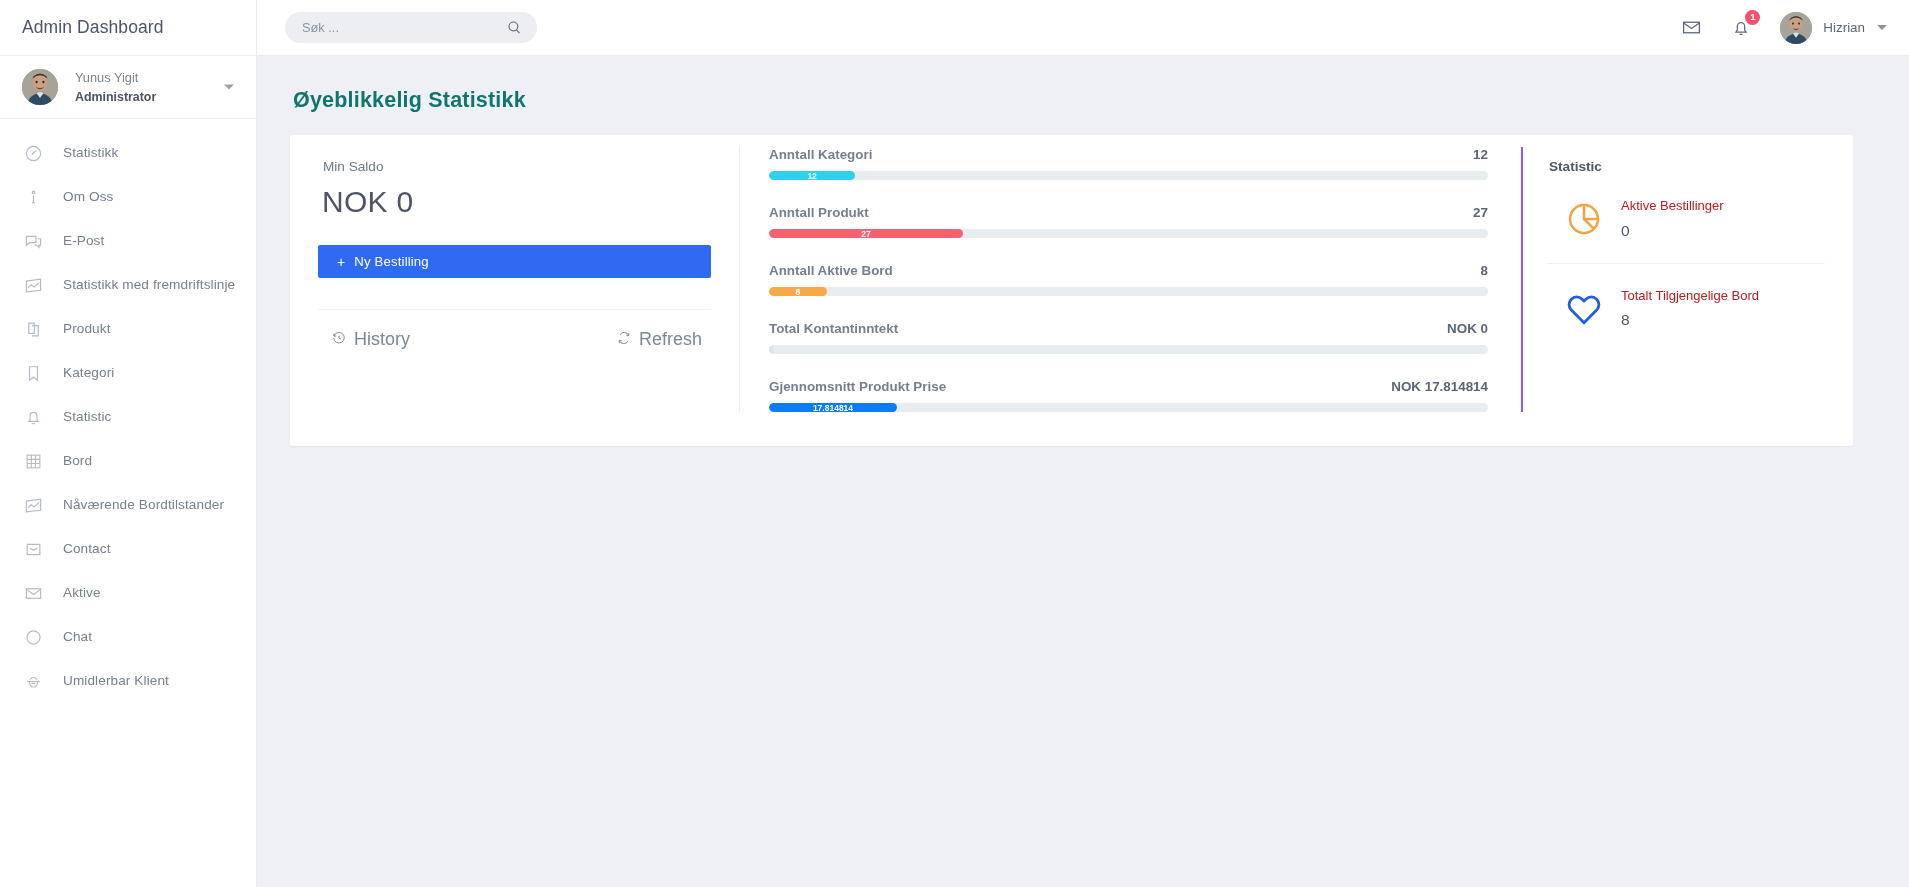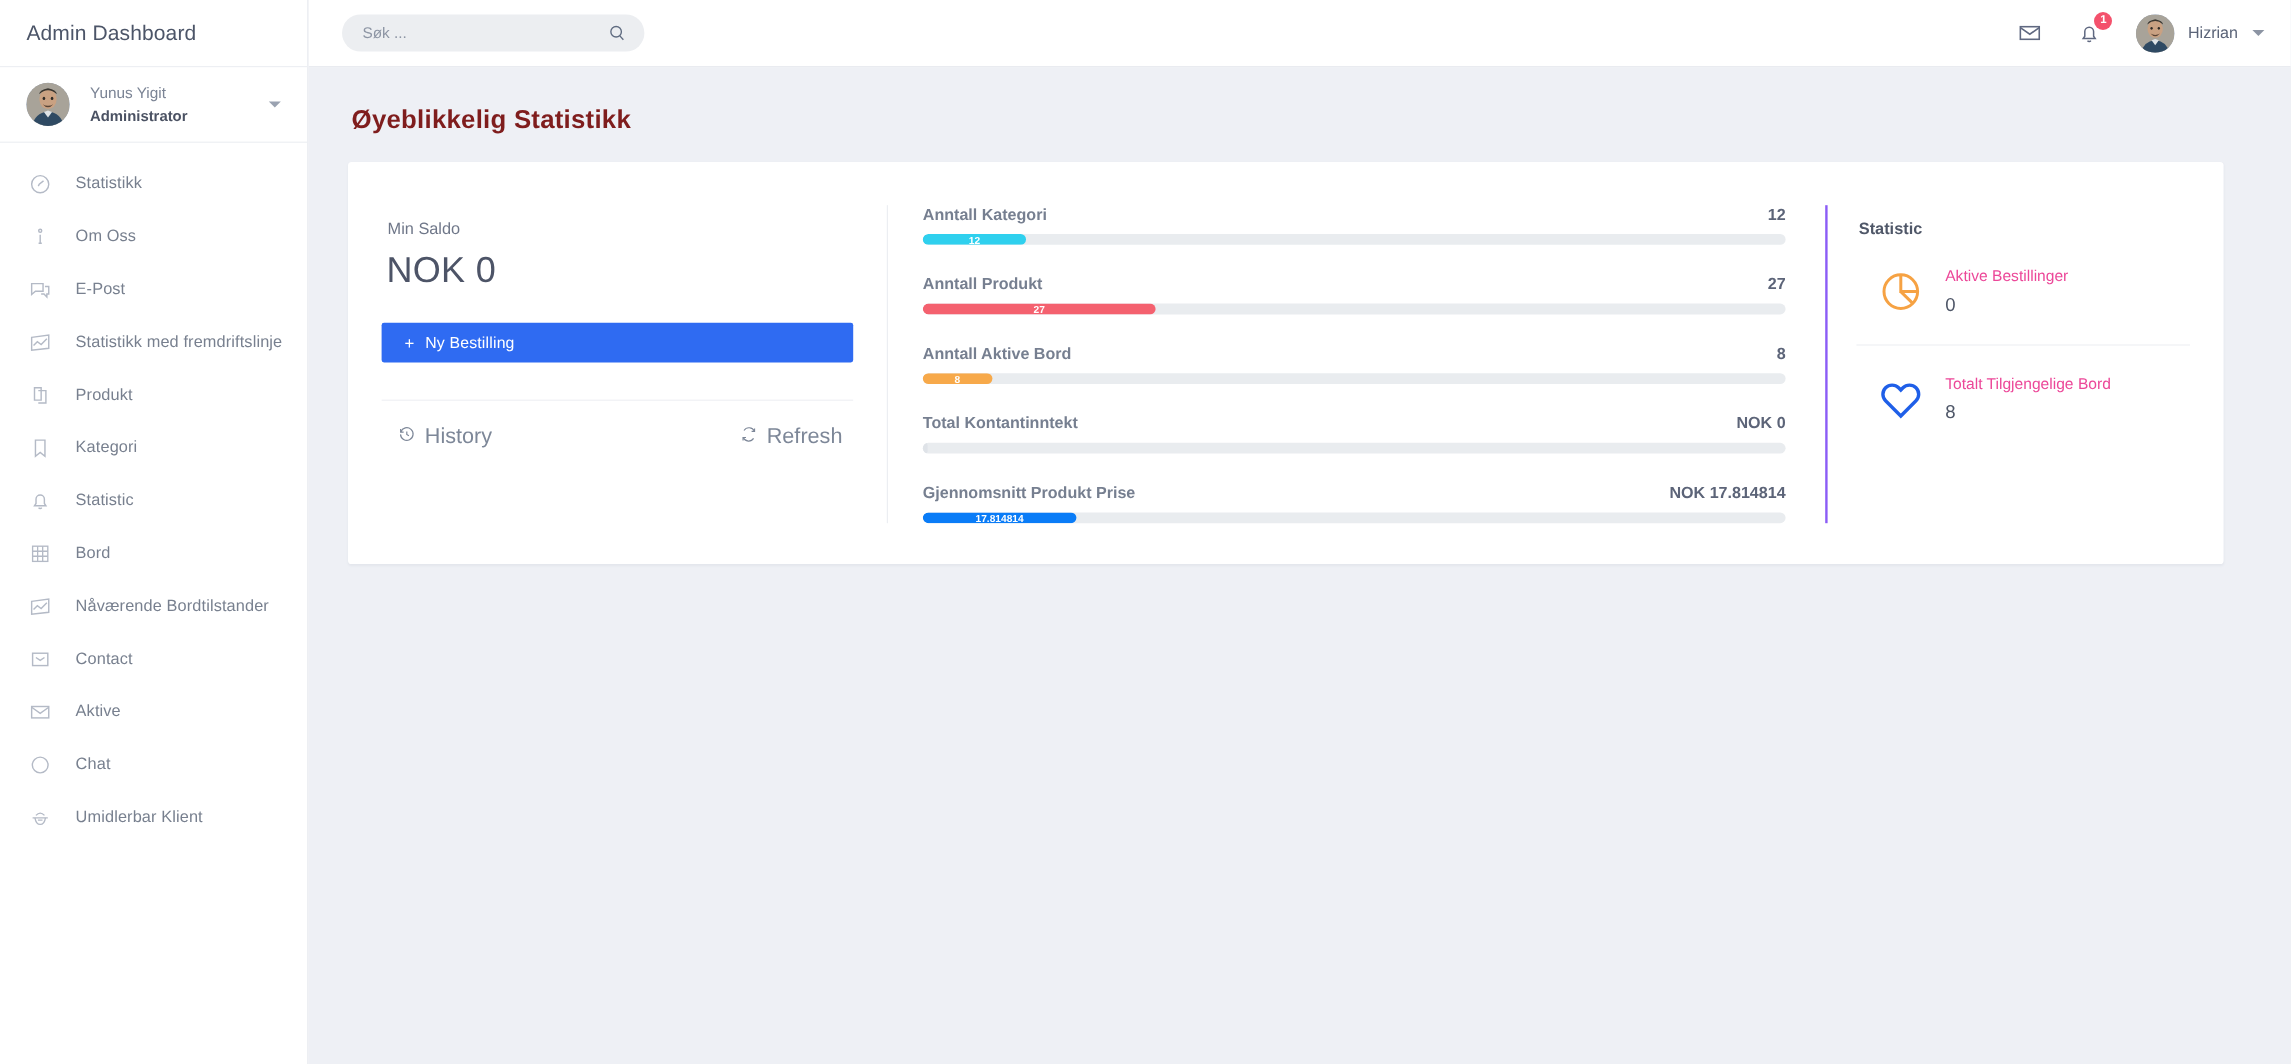--- a/index.html
+++ b/index.html
@@ -208,31 +208,31 @@
 
   
   .content {
     flex: 1;
     padding: 0 56px 0 33px;
     overflow: hidden;
   }
 
   .page-title {
     font-size: 21.5px;
-    color: #7f1d1d;
+    color: #0f766e;
     padding: 32px 0 22px 3px;
     letter-spacing: .2px;
   }
 
   .card {
     background: #ffffff;
     border-radius: 3px;
     box-shadow: 0 1px 2px rgba(60,70,90,.055);
     display: flex;
-    padding: 36px 0 34px 0;
+    padding: 12px 0 34px 0;
     min-height: 300px;
   }
 
   
   .col-balance {
     width: 450px;
     min-width: 450px;
     padding: 0 28px 0 28px;
     border-right: 1px solid #eceef2;
     display: flex;
@@ -343,21 +343,21 @@
   }
   .stat-item + .stat-item { border-top: 1px solid #eef0f4; }
   .stat-ico {
     width: 74px;
     min-width: 74px;
     display: flex;
     justify-content: center;
     align-items: center;
   }
   .stat-text { line-height: 1.5; }
-  .stat-label { font-size: 13px; color: #ec4899; }
+  .stat-label { font-size: 13px; color: #b91c1c; }
   .stat-num { font-size: 15.5px; color: #4f5768; margin-top: 3px; }
 </style>
 </head>
 <body>
 
 <div class="app">
 
   <aside class="sidebar">
 
     <div class="brand">

